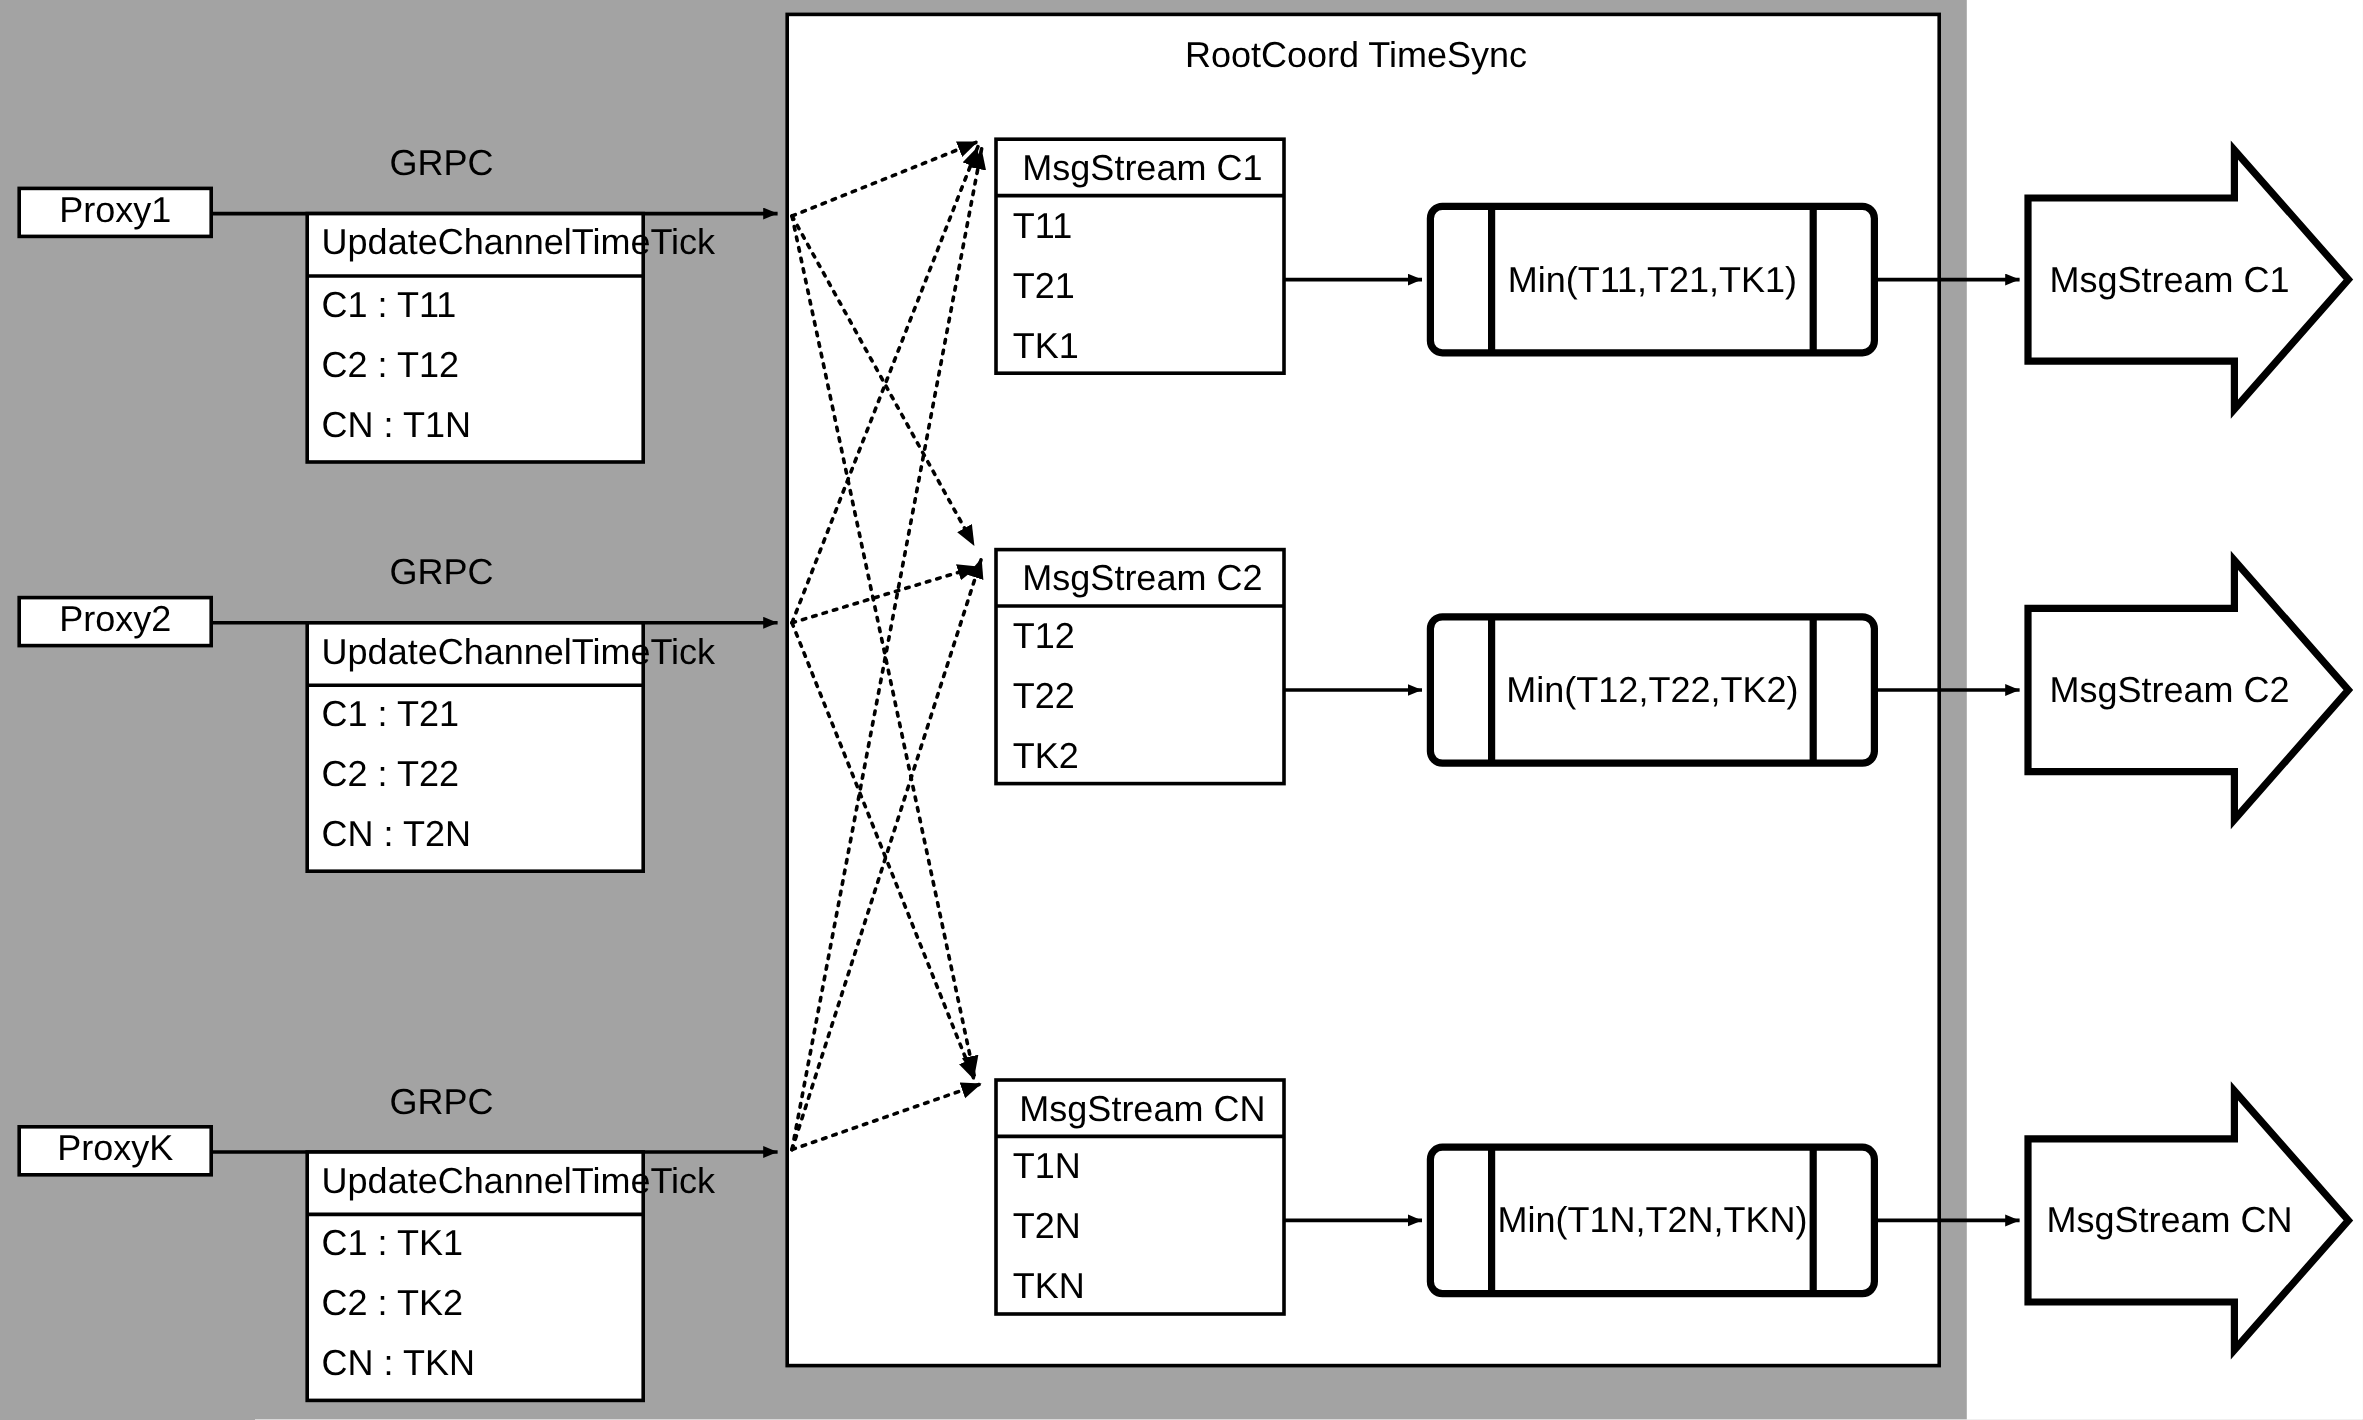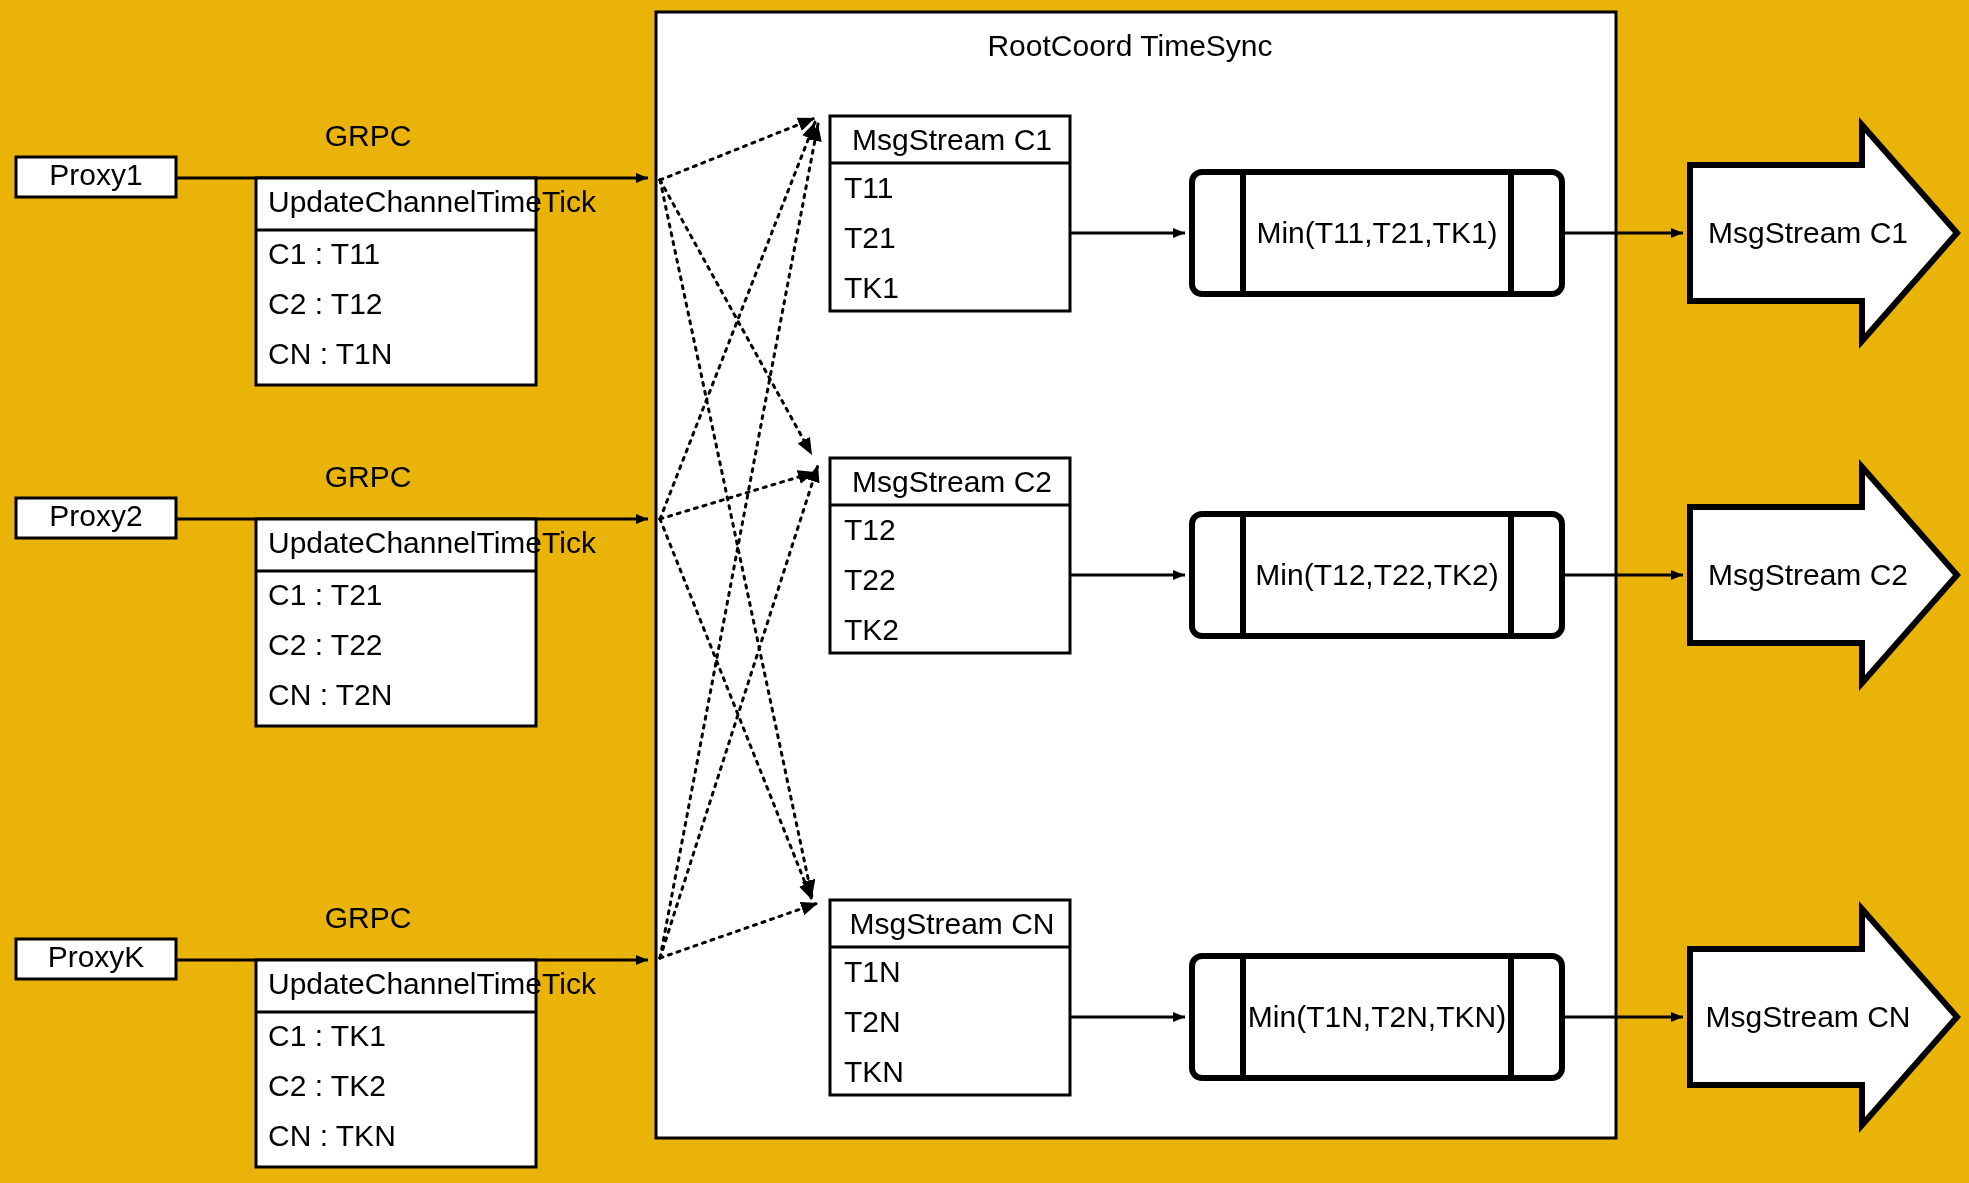--- a/index.html
+++ b/index.html
@@ -2,21 +2,21 @@
 <html><head>
 <meta charset="utf-8">
 <title>RootCoord TimeSync Diagram</title>
 <style>
   html,body{margin:0;padding:0;background:#ffffff;}
   body{
     width:1969px;height:1183px;overflow:hidden;
     font-family:"Liberation Sans", sans-serif;
     color:#000000;
   }
-  #stage{position:relative;width:1969px;height:1183px;background:#eab308;}
+  #stage{position:relative;width:1639px;height:1183px;background:#a3a3a3;}
   svg#diagram{position:absolute;left:0;top:0;width:1969px;height:1183px;display:block;}
   .shape-stroke{fill:#ffffff;stroke:#000000;stroke-width:3;}
   .sep-line{stroke:#000000;stroke-width:3;fill:none;}
   .conn{stroke:#000000;stroke-width:3;fill:none;}
   .conn-dotted{stroke:#000000;stroke-width:3;fill:none;stroke-dasharray:3 6;stroke-linecap:round;}
   .thick-shape{fill:#ffffff;stroke:#000000;stroke-width:6;stroke-linejoin:round;}
   .thick-line{stroke:#000000;stroke-width:6;fill:none;}
   .arrow-block{fill:#ffffff;stroke:#000000;stroke-width:6;stroke-linejoin:miter;}
   text{font-family:"Liberation Sans", sans-serif;fill:#000000;}
   .t-label{font-size:30px;}

